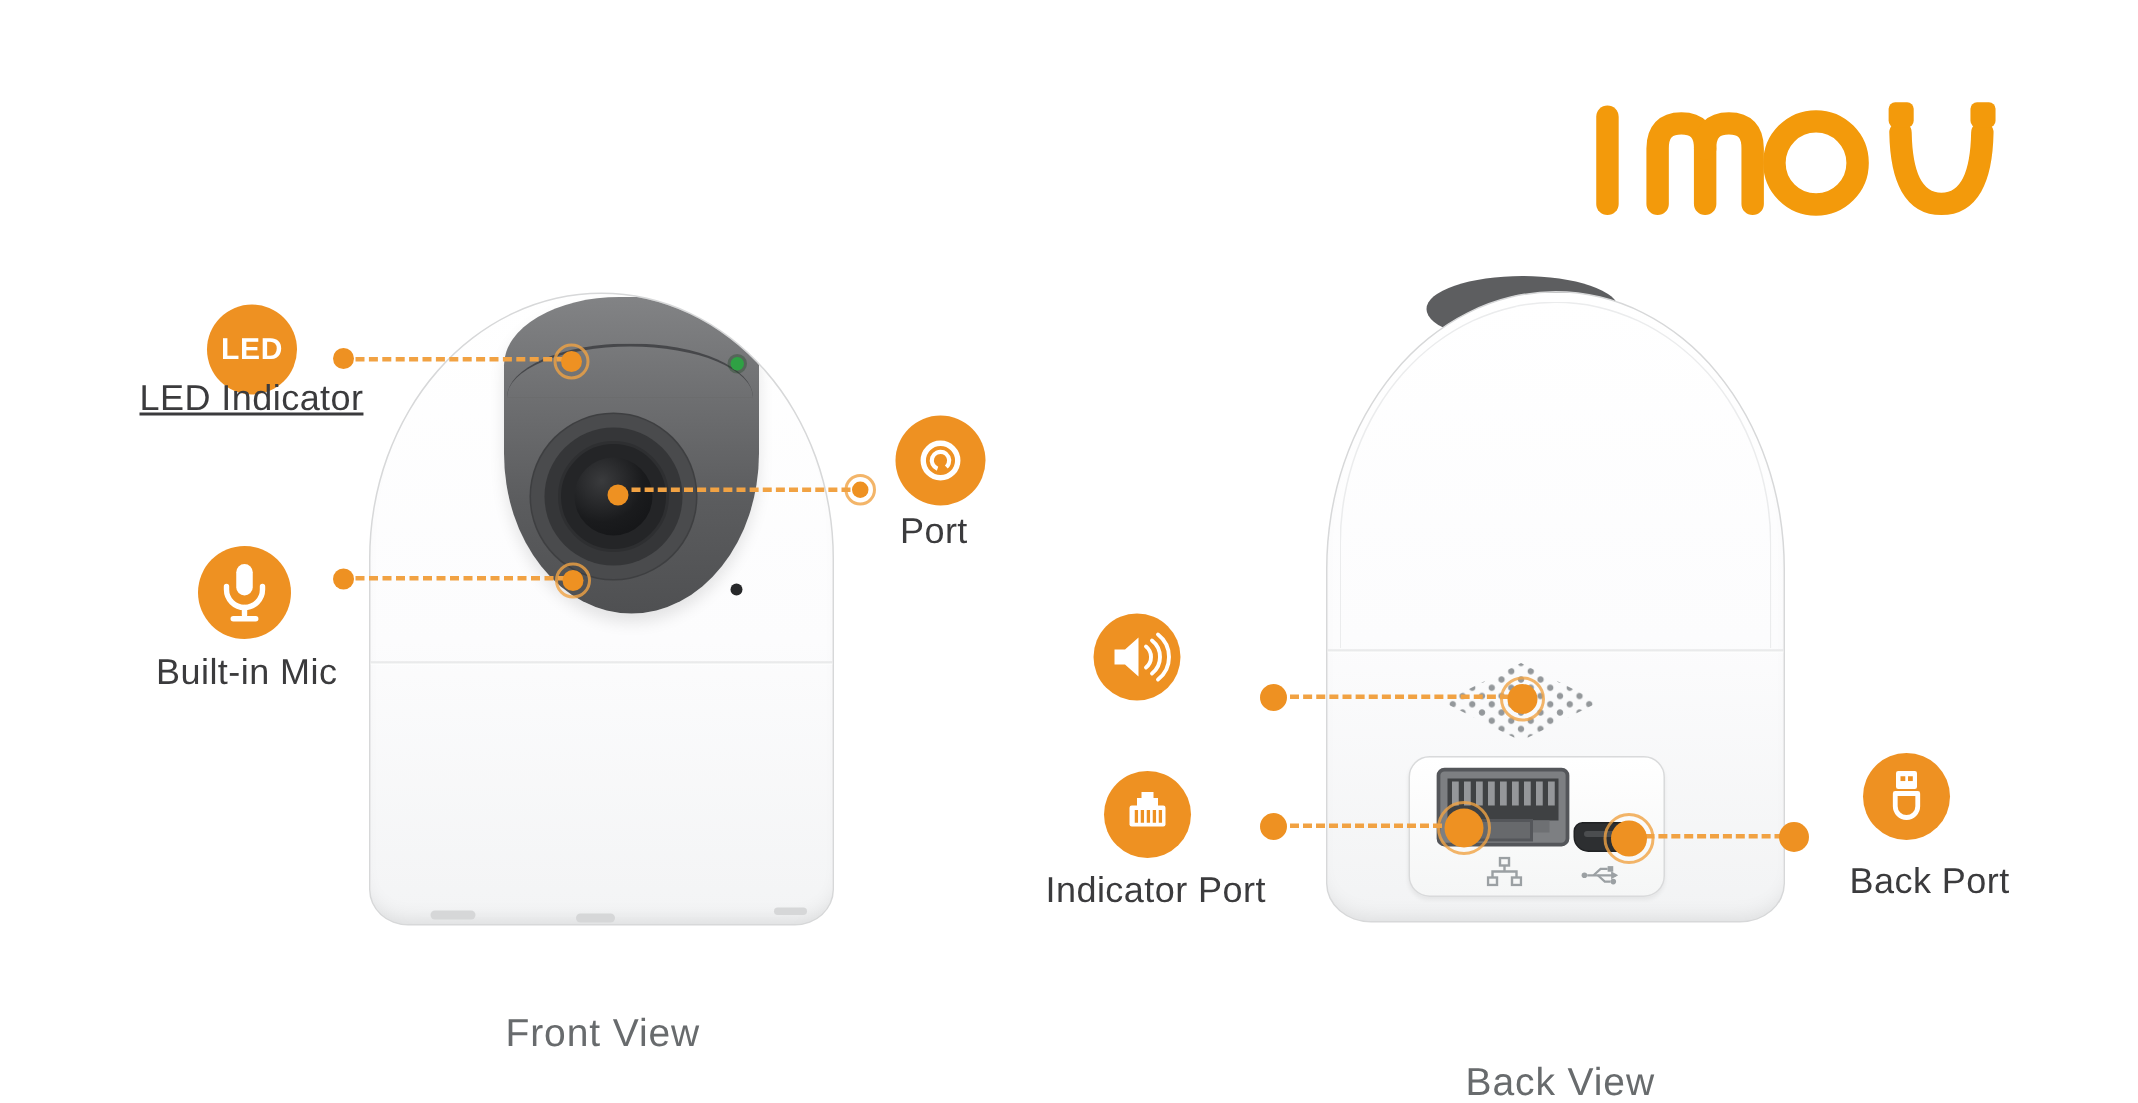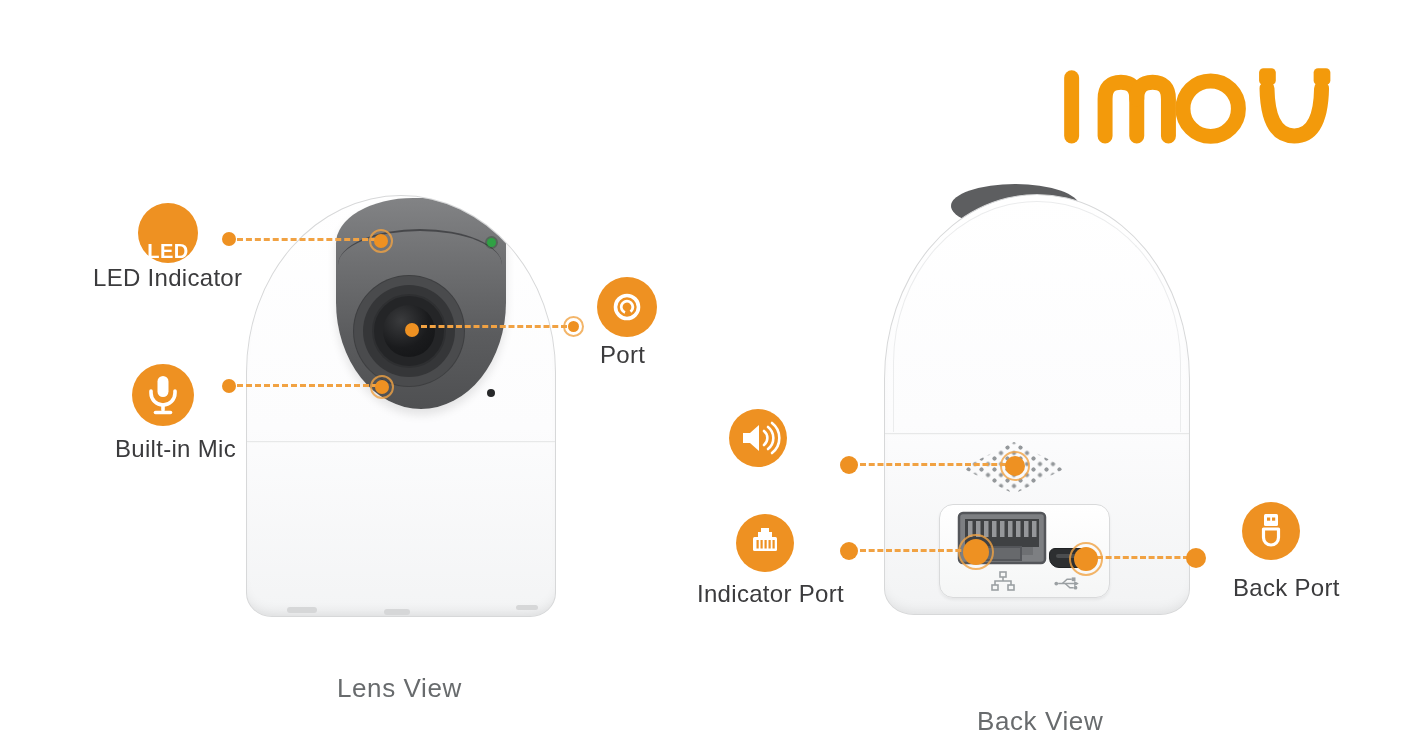--- a/index.html
+++ b/index.html
@@ -23,21 +23,21 @@
   .label{
     position:absolute;color:var(--label);font-size:24px;letter-spacing:.3px;
     white-space:nowrap;z-index:3;
   }
   .caption{
     position:absolute;color:var(--caption);font-size:26px;letter-spacing:.6px;
     white-space:nowrap;z-index:3;
   }
   .icon-circle{
     position:absolute;background:var(--accent);border-radius:50%;
-    display:flex;align-items:flex-end;justify-content:center;color:#fff;z-index:3;
+    display:flex;align-items:center;justify-content:center;color:#fff;z-index:3;
   }
   .badge-text{font-weight:bold;font-size:20px;letter-spacing:.5px;color:#fff;}
   
   .front-body{
     position:absolute;left:246px;top:195px;width:308px;height:420px;
     background:linear-gradient(180deg,#ffffff 0%,#fcfcfd 55%,#f3f4f5 100%);
     border:1px solid #d7d8d9;
     border-radius:50% 50% 26px 26px / 42% 42% 24px 24px;
     box-shadow:inset 0 -10px 14px -9px rgba(0,0,0,.12);
     overflow:hidden;z-index:1;
@@ -191,34 +191,34 @@
       <path d="M10,8 L15,3.5 H20"></path>
       <rect x="20" y="1.5" width="4" height="4" fill="#9ba0a3" stroke="none"></rect>
       <path d="M13,8 L18,12.5 H22"></path>
       <circle cx="24" cy="12.5" r="2" fill="#9ba0a3" stroke="none"></circle>
     </svg>
   </div>
 
   <div class="icon-circle" style="left:138px;top:203px;width:60px;height:60px;">
     <span class="badge-text">LED</span>
   </div>
-  <div class="label" style="left:93px;top:264px;">LED Indicator</div>
+  <div class="label" style="left:93px;top:252px;text-decoration:underline;">LED Indicator</div>
   <div class="dash" style="left:237px;top:238px;width:140px;"></div>
   <span class="dot" style="left:222px;top:232px;width:14px;height:14px;"></span>
   <span class="dot ringed" style="left:374px;top:234px;width:14px;height:14px;"></span>
 
   <div class="icon-circle" style="left:132px;top:364px;width:62px;height:62px;">
     <svg viewBox="0 0 62 62" width="62" height="62" fill="none" stroke="#fff">
       <rect x="25.5" y="12" width="11" height="21" rx="5.5" fill="#fff" stroke="none"></rect>
       <path d="M19,27 v2 a12,12 0 0 0 24,0 v-2" stroke-width="3.6" stroke-linecap="round"></path>
       <path d="M31,41 V46" stroke-width="3.6" stroke-linecap="round"></path>
       <path d="M23.5,48.5 h15" stroke-width="3.6" stroke-linecap="round"></path>
     </svg>
   </div>
-  <div class="label" style="left:115px;top:435px;">Built-in Mic</div>
+  <div class="label" style="left:104px;top:435px;">Built-in Mic</div>
   <div class="dash" style="left:237px;top:384px;width:141px;"></div>
   <span class="dot" style="left:222px;top:379px;width:14px;height:14px;"></span>
   <span class="dot ringed" style="left:375px;top:380px;width:14px;height:14px;"></span>
 
   <div class="icon-circle" style="left:597px;top:277px;width:60px;height:60px;">
     <svg viewBox="0 0 60 60" width="60" height="60" fill="none" stroke="#fff">
       <circle cx="30" cy="30" r="11.5" stroke-width="3.6"></circle>
       <circle cx="30" cy="30" r="5.8" stroke-width="2.8" stroke-dasharray="30 7" transform="rotate(110 30 30)"></circle>
     </svg>
   </div>
@@ -264,16 +264,16 @@
       <rect x="25" y="15.5" width="3.2" height="3.2" fill="#EE9122"></rect>
       <rect x="30" y="15.5" width="3.2" height="3.2" fill="#EE9122"></rect>
       <path d="M21.5,27 h15 v8.5 a7.5,7.5 0 0 1 -15,0 z" fill="none" stroke="#fff" stroke-width="3.2" stroke-linejoin="round"></path>
     </svg>
   </div>
   <div class="label" style="left:1233px;top:574px;">Back Port</div>
   <div class="dash" style="left:1097px;top:556px;width:92px;"></div>
   <span class="dot ringed" style="left:1074px;top:547px;width:24px;height:24px;"></span>
   <span class="dot" style="left:1186px;top:548px;width:20px;height:20px;"></span>
 
-  <div class="caption" style="left:337px;top:673px;">Lens View</div>
+  <div class="caption" style="left:337px;top:673px;">Front View</div>
   <div class="caption" style="left:977px;top:682px;margin-top:24px;">Back View</div>
 
 </div>
 
 </body></html>

